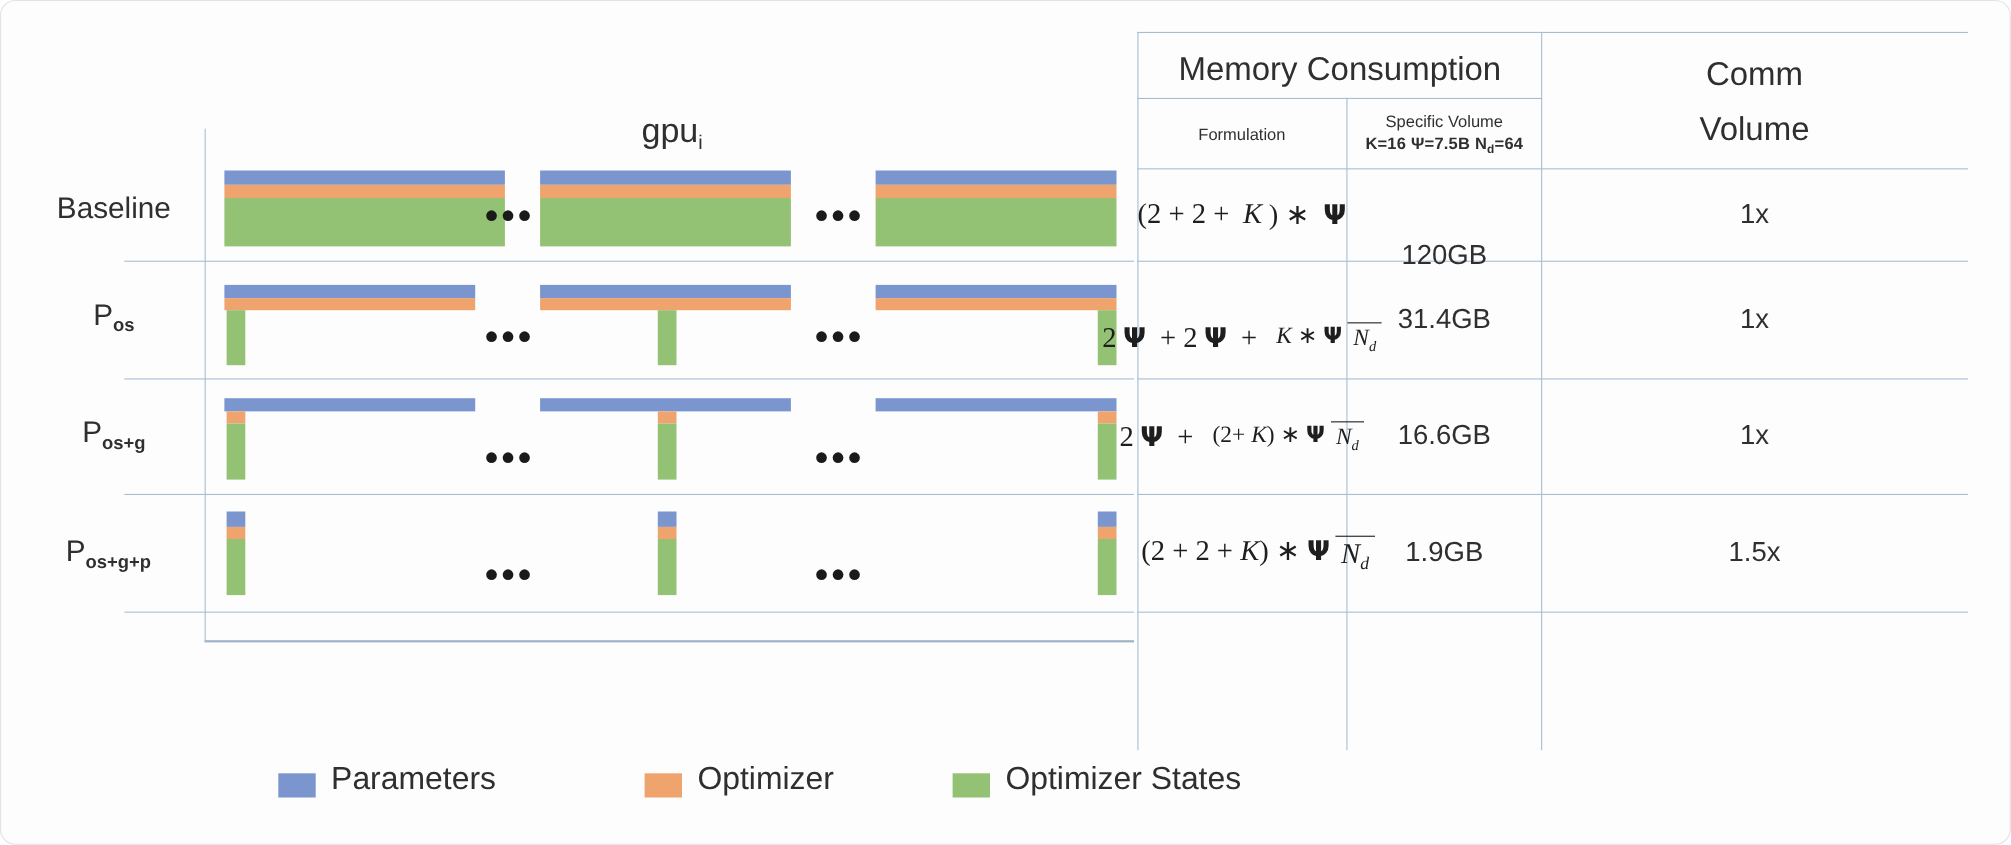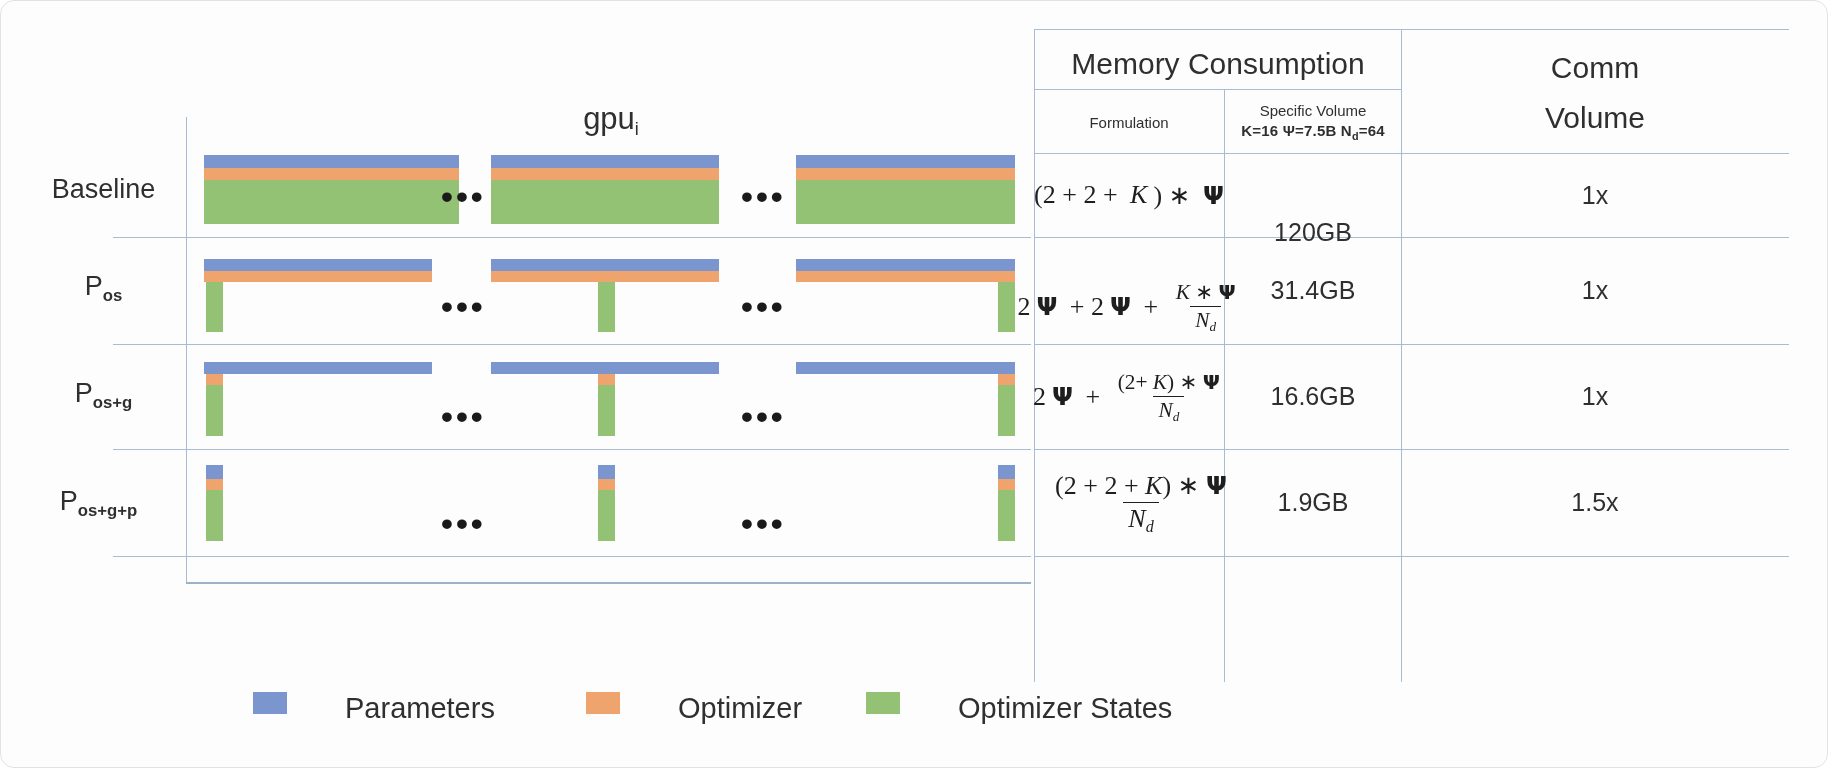--- a/index.html
+++ b/index.html
@@ -68,21 +68,21 @@
     position: absolute;
     font-size: 34px;
     letter-spacing: 3px;
     color: #1a1a1a;
     font-weight: 700;
     line-height: 1;
     white-space: nowrap;
   }
 
   
-  .legend-item { position: absolute; display: flex; align-items: flex-start; gap: 44px; }
+  .legend-item { position: absolute; display: flex; align-items: flex-end; }
   .legend-swatch { width: 34px; height: 22px; margin-right: 14px; }
   .legend-text { font-size: 29px; color: #2f2f2f; white-space: nowrap; }
 
   
   .tbl-cell {
     position: absolute;
     display: flex;
     align-items: center;
     justify-content: center;
     text-align: center;
@@ -102,21 +102,20 @@
     display: flex;
     align-items: center;
     justify-content: center;
     gap: 6px;
     white-space: nowrap;
   }
   .math .psi { font-family: "DejaVu Sans", sans-serif; font-weight: 700; font-size: .95em; }
   .math .it { font-style: italic; }
   .frac {
     display: inline-flex;
-    flex-direction: column;
     align-items: center;
     vertical-align: middle;
     line-height: 1.08;
   }
   .frac .num { padding: 0 5px 2px; font-size: .82em; }
   .frac .den { padding: 2px 5px 0; border-top: 1.6px solid #1e1e1e; font-size: .82em; font-style: italic; }
   .frac.big .num { font-size: 1em; }
   .frac.big .den { font-size: 1em; }
   .subd { font-size: .62em; vertical-align: baseline; position: relative; top: .34em; font-style: italic; }
 </style>

